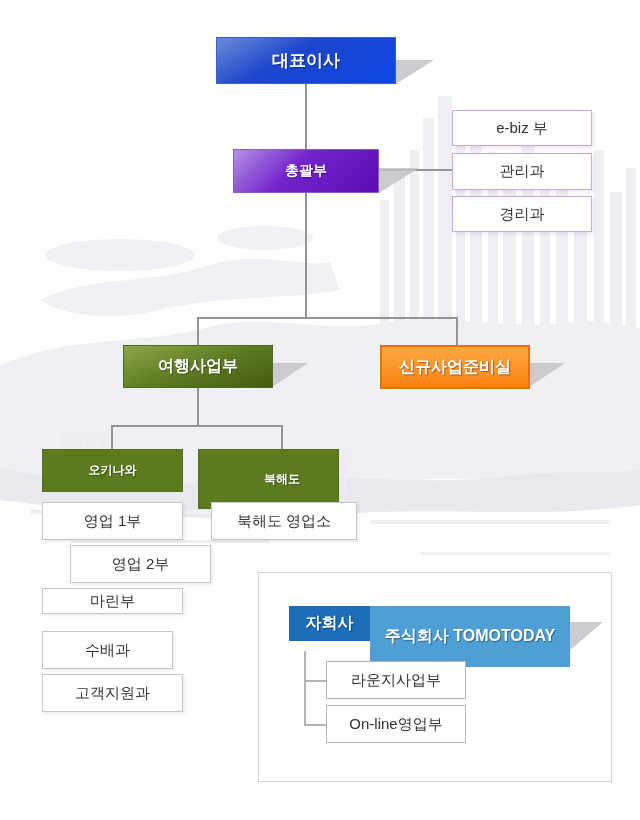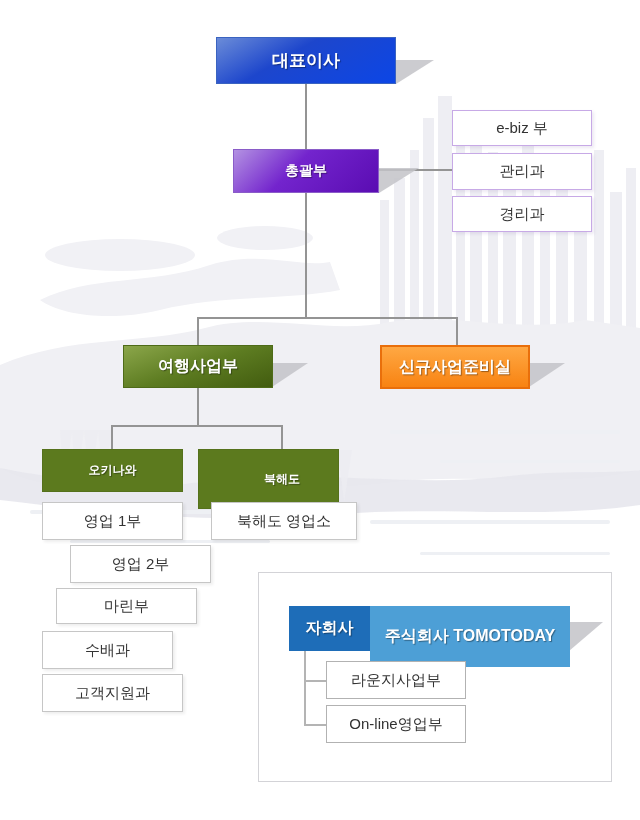--- a/index.html
+++ b/index.html
@@ -152,21 +152,21 @@
   <div class="box big olive" style="left:198px;top:449px;width:141px;height:60px;padding-left:27px;">
     <span>북해도</span>
   </div>
 
   <div class="box wbox" style="left:42px;top:502px;width:141px;height:38px;">
     <span>영업 1부</span>
   </div>
   <div class="box wbox" style="left:42px;top:545px;width:141px;height:38px;margin-left:28px;">
     <span>영업 2부</span>
   </div>
-  <div class="box wbox" style="left:56px;top:588px;width:141px;height:36px;">
+  <div class="box wbox" style="left:42px;top:588px;width:141px;height:26px;">
     <span>마린부</span>
   </div>
   <div class="box wbox" style="left:42px;top:631px;width:131px;height:38px;">
     <span>수배과</span>
   </div>
   <div class="box wbox" style="left:42px;top:674px;width:141px;height:38px;">
     <span>고객지원과</span>
   </div>
 
   <div class="box wbox" style="left:211px;top:502px;width:146px;height:38px;">
@@ -174,21 +174,21 @@
   </div>
 
   <div class="panel" style="left:258px;top:572px;width:354px;height:210px;"></div>
 
   <div class="pline" style="left:304px;top:651px;width:2px;height:75px;"></div>
   <div class="pline" style="left:304px;top:680px;width:22px;height:2px;"></div>
   <div class="pline" style="left:304px;top:724px;width:22px;height:2px;"></div>
 
   <div class="shadow-flag" style="left:569px;top:622px;width:34px;height:29px;"></div>
 
-  <div class="box big subs-tag" style="left:289px;top:606px;width:81px;height:45px;">
+  <div class="box big subs-tag" style="left:289px;top:606px;width:81px;height:35px;">
     <span>자회사</span>
   </div>
   <div class="box big subs-name" style="left:370px;top:606px;width:200px;height:61px;">
     <span>주식회사 TOMOTODAY</span>
   </div>
 
   <div class="box pbox" style="left:326px;top:705px;width:140px;height:38px;">
     <span>On-line영업부</span>
   </div>
   <div class="box pbox" style="left:326px;top:661px;width:140px;height:38px;">

